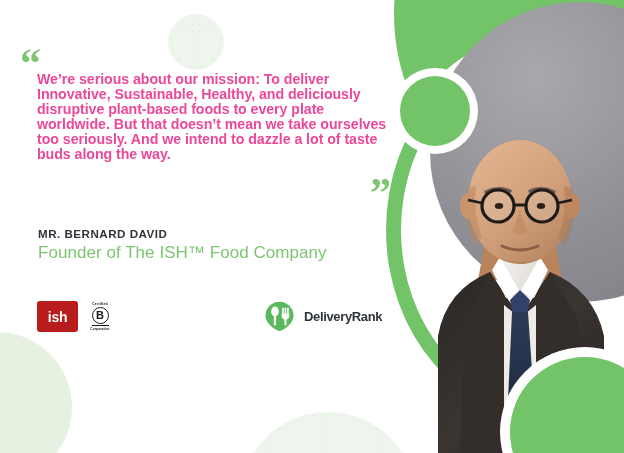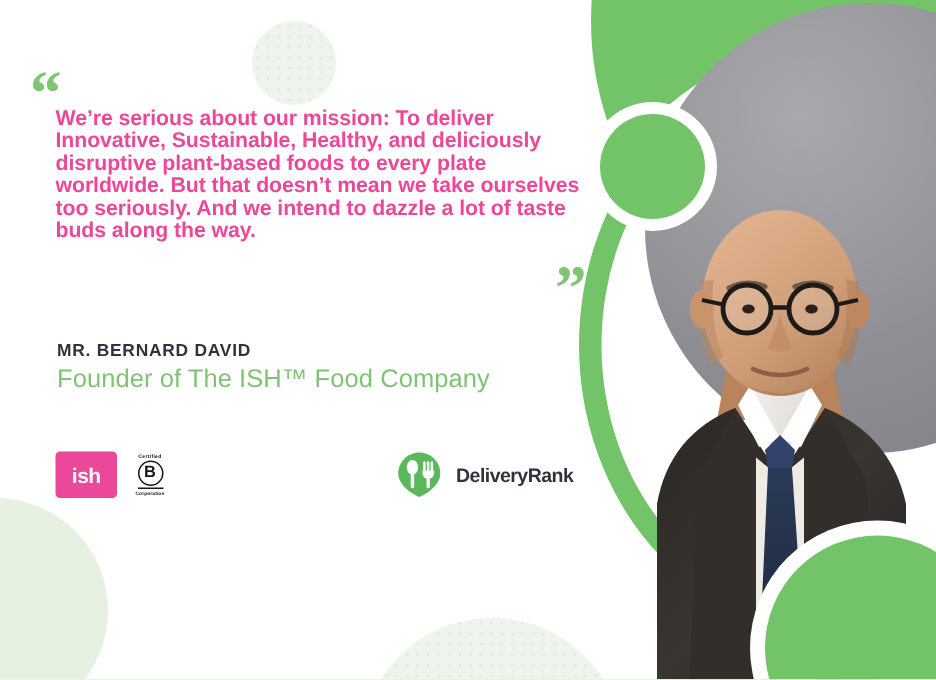--- a/index.html
+++ b/index.html
@@ -132,21 +132,21 @@
     position:absolute; left:38px; top:243px;
     font-size:17px; font-weight:400;
     color:#7ec473;
     letter-spacing:0.05px;
   }
 
   
   #ish-badge{
     position:absolute; left:37px; top:301px;
     width:41px; height:31px;
-    background:#ec4899;
+    background:#b91c1c;
     border-radius:3px;
     display:flex; align-items:center; justify-content:center;
   }
   #ish-badge span{
     color:#ffffff; font-size:14px; font-weight:700;
     letter-spacing:-0.3px;
   }
   #bcorp{
     position:absolute; left:85px; top:299px;
     width:30px; height:35px;

